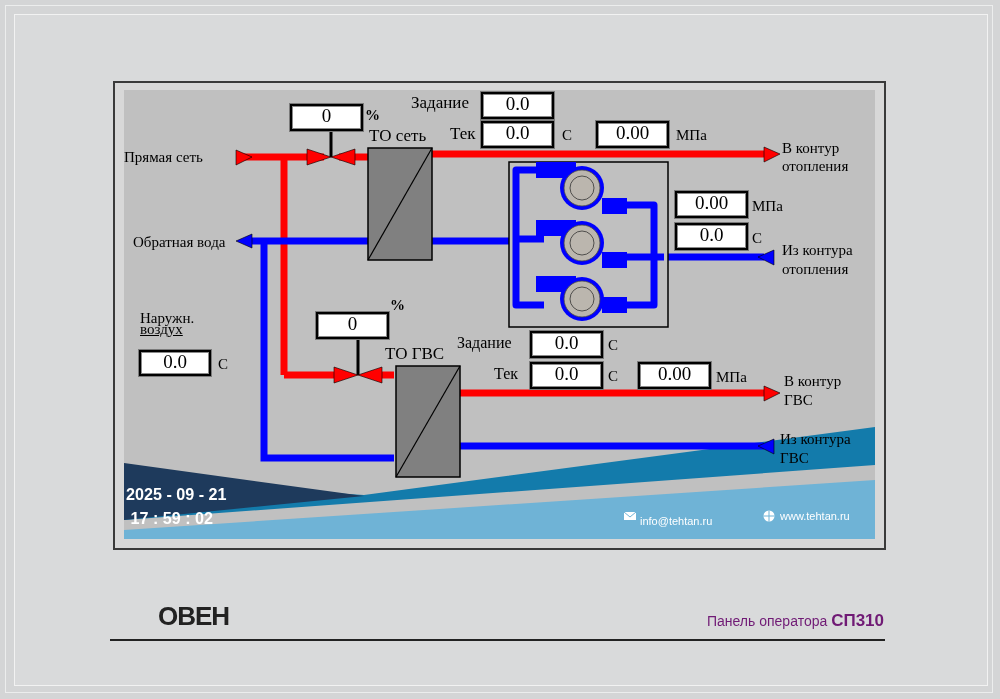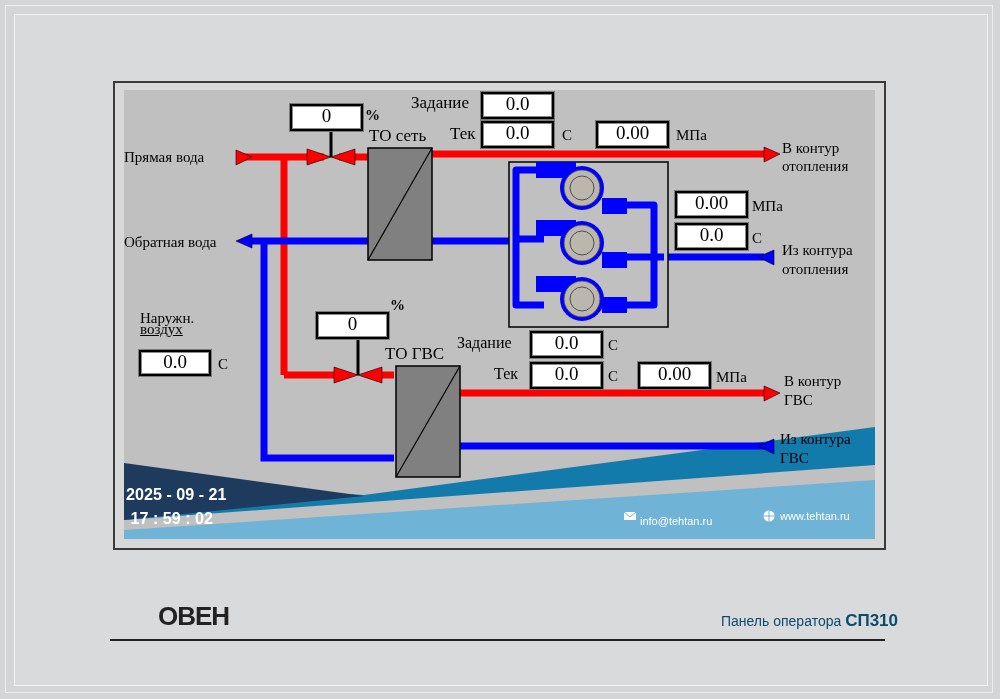--- a/index.html
+++ b/index.html
@@ -44,22 +44,22 @@
   }
   .footer-link {
     position:absolute; color:#fff; font-family:"Liberation Sans", sans-serif;
     font-size:11px; line-height:14px; white-space:nowrap;
   }
   .brand-logo {
     position:absolute; left:110px; top:601px; font-family:"Liberation Sans", sans-serif;
     font-weight:bold; font-size:26px; letter-spacing:-1px; color:#222; line-height:30px;margin-left:48px;
   }
   .panel-name {
-    position:absolute; right:102px; top:612px; font-family:"Liberation Sans", sans-serif;
-    font-size:14px; color:#0c4a6e; white-space:nowrap; line-height:18px;
+    position:absolute; right:116px; top:612px; font-family:"Liberation Sans", sans-serif;
+    font-size:14px; color:#701a75; white-space:nowrap; line-height:18px;
   }
   .panel-name b { font-size:17px; }
   .rule {
     position:absolute; left:110px; top:639px; width:775px; height:2px; background:#222;
   }
 </style>
 </head>
 <body>
 
 <div class="bezel-outer"></div>
@@ -157,22 +157,22 @@
       <rect x="500" y="422" width="12" height="8" fill="#fff"></rect>
       <polyline points="500,422 506,427 512,422" fill="none" stroke="#6fb3d6" stroke-width="1"></polyline>
     </g>
     <g>
       <circle cx="645" cy="426" r="5.5" fill="#fff"></circle>
       <line x1="639.5" y1="426" x2="650.5" y2="426" stroke="#6fb3d6" stroke-width="1"></line>
       <line x1="645" y1="420.5" x2="645" y2="431.5" stroke="#6fb3d6" stroke-width="1"></line>
     </g>
   </svg>
 
-  <div class="lbl" style="left:0px;top:59px;">Прямая вода</div>
-  <div class="lbl" style="left:0px;top:144px;">Обратная вода</div>
+  <div class="lbl" style="left:0px;top:59px;">Прямая сеть</div>
+  <div class="lbl" style="left:0px;top:144px;padding-left:9px;">Обратная вода</div>
 
   <div class="lbl" style="left:16px;top:220px;">Наружн.</div>
   <div class="lbl" style="left:16px;top:231px;text-decoration:underline;">воздух</div>
   <div class="field" style="left:15px;top:260px;width:72px;height:26px;">0.0</div>
   <div class="unit" style="left:94px;top:266px;">С</div>
 
   <div class="field" style="left:166px;top:14px;width:73px;height:27px;">0</div>
   <div class="unit" style="left:241px;top:17px;font-weight:bold;">%</div>
   <div class="lbl" style="left:245px;top:38px;font-size:17px;">ТО сеть</div>
 

